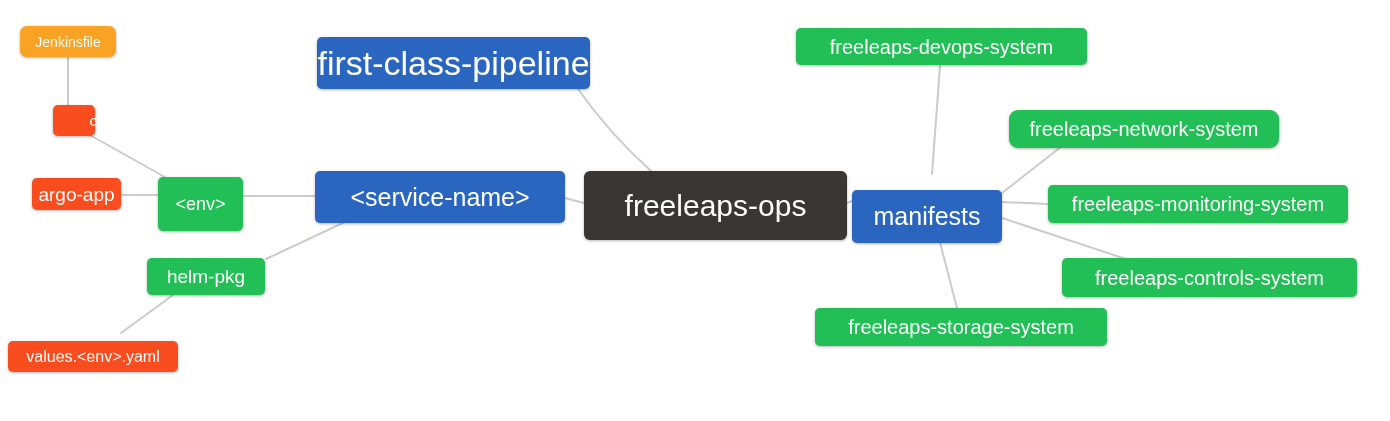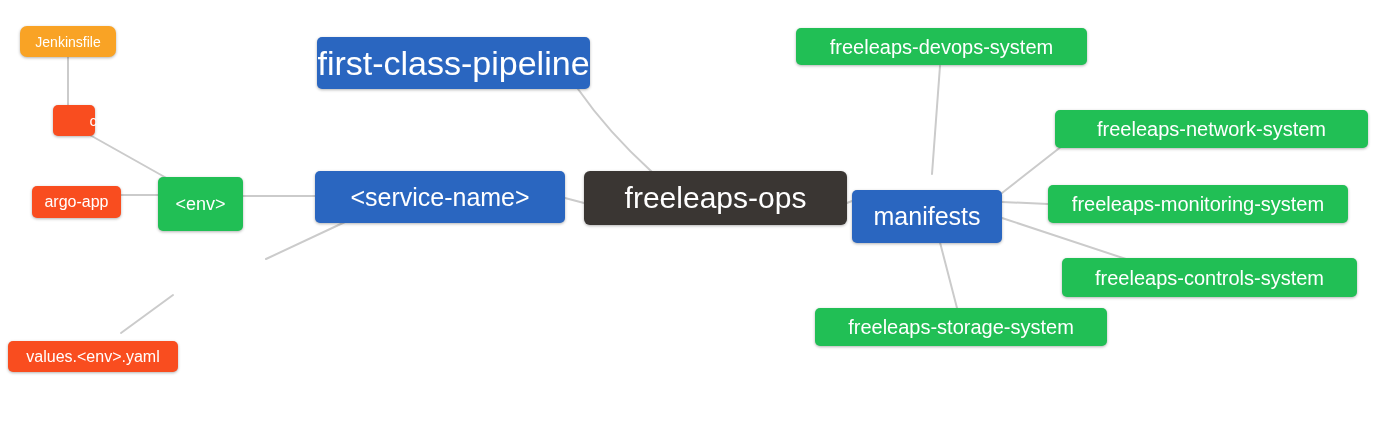--- a/index.html
+++ b/index.html
@@ -64,38 +64,39 @@
     <line class="edge" x1="1002" y1="193" x2="1062" y2="146"></line>
     <line class="edge" x1="1002" y1="202" x2="1048" y2="204"></line>
     <line class="edge" x1="1002" y1="218" x2="1135" y2="262"></line>
     <line class="edge" x1="936" y1="227" x2="957" y2="308"></line>
   </svg>
 
   <div class="node lvl-orange" style="left:20px; top:26px; width:96px; height:31px; font-size:14px;">Jenkinsfile</div>
 
   <div class="node lvl-red" style="left:53px; top:105px; width:31px; height:31px; font-size:15px;padding-left:42px;">ci</div>
 
-  <div class="node lvl-red" style="left:32px; top:178px; width:89px; height:32px; font-size:16px;margin-top:8px;">argo-app</div>
+  <div class="node lvl-red" style="left:32px; top:178px; width:89px; height:32px; font-size:19px;">argo-app</div>
 
   <div class="node lvl-green" style="left:158px; top:177px; width:85px; height:54px; font-size:18px;">&lt;env&gt;</div>
 
+  <div class="node lvl-green" style="left:147px; top:258px; width:118px; height:37px; font-size:19px;">helm-pkg</div>
 
   <div class="node lvl-red" style="left:8px; top:341px; width:170px; height:31px; font-size:16px;">values.&lt;env&gt;.yaml</div>
 
   <div class="node lvl-blue" style="left:317px; top:37px; width:273px; height:52px; font-size:34px;">first-class-pipeline</div>
 
   <div class="node lvl-blue" style="left:315px; top:171px; width:250px; height:52px; font-size:25px;">&lt;service-name&gt;</div>
 
-  <div class="node lvl-root" style="left:584px; top:171px; width:263px; height:54px; font-size:30px;">freeleaps-ops</div>
+  <div class="node lvl-root" style="left:584px; top:171px; width:263px; height:69px; font-size:30px;">freeleaps-ops</div>
 
   <div class="node lvl-blue" style="left:852px; top:190px; width:150px; height:53px; font-size:25px;">manifests</div>
 
   <div class="node lvl-green" style="left:796px; top:28px; width:291px; height:37px; font-size:20px;">freeleaps-devops-system</div>
 
-  <div class="node lvl-green" style="left:1055px; top:110px; width:313px; height:38px; font-size:20px;">freeleaps-network-system</div>
+  <div class="node lvl-green" style="left:1009px; top:110px; width:270px; height:38px; font-size:20px;border-radius:9px;">freeleaps-network-system</div>
 
   <div class="node lvl-green" style="left:1048px; top:185px; width:300px; height:38px; font-size:20px;">freeleaps-monitoring-system</div>
 
   <div class="node lvl-green" style="left:1062px; top:258px; width:295px; height:39px; font-size:20px;">freeleaps-controls-system</div>
 
   <div class="node lvl-green" style="left:815px; top:308px; width:292px; height:38px; font-size:20px;">freeleaps-storage-system</div>
 
 </div>
 
 </body></html>

